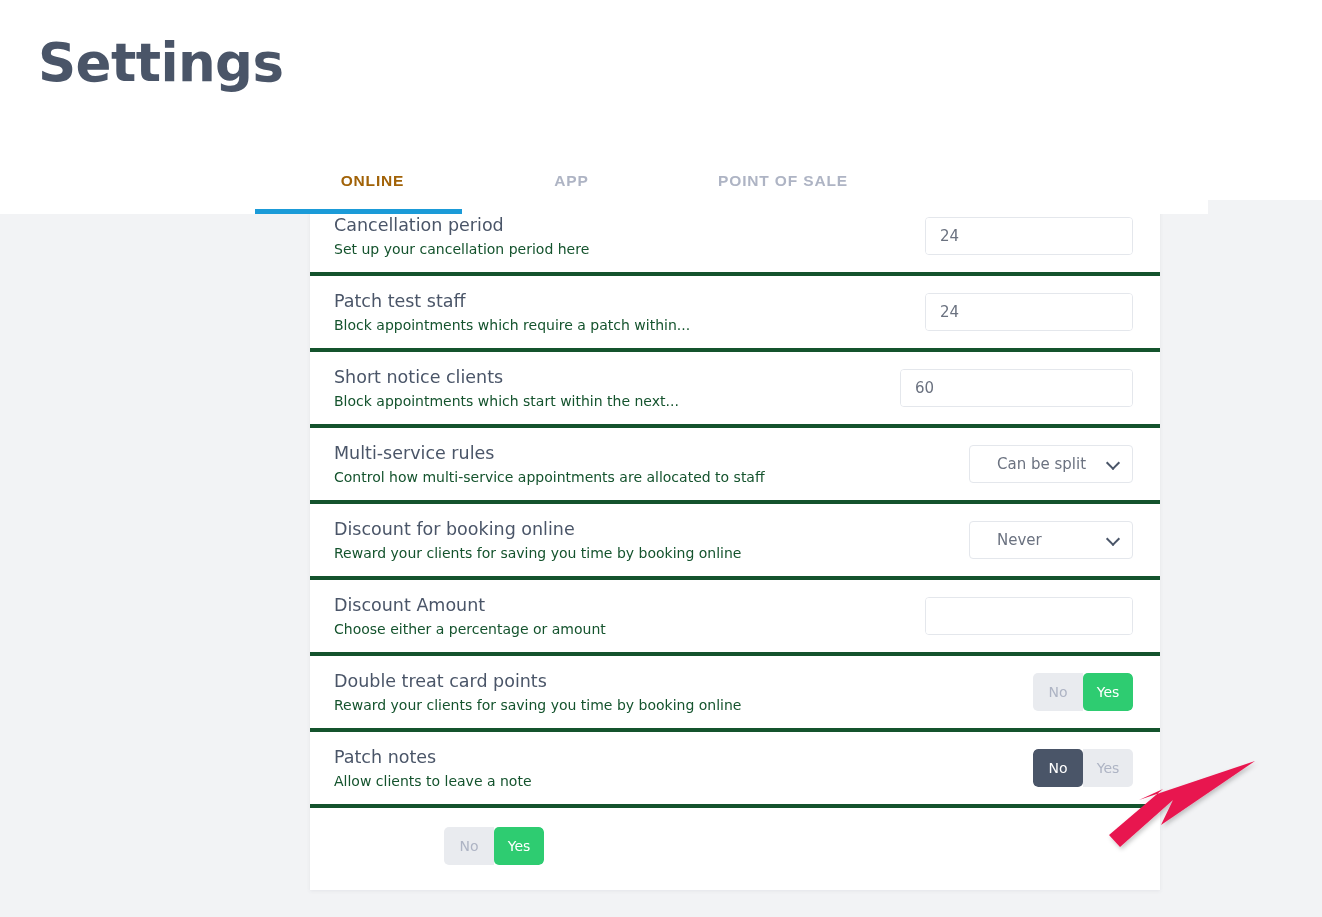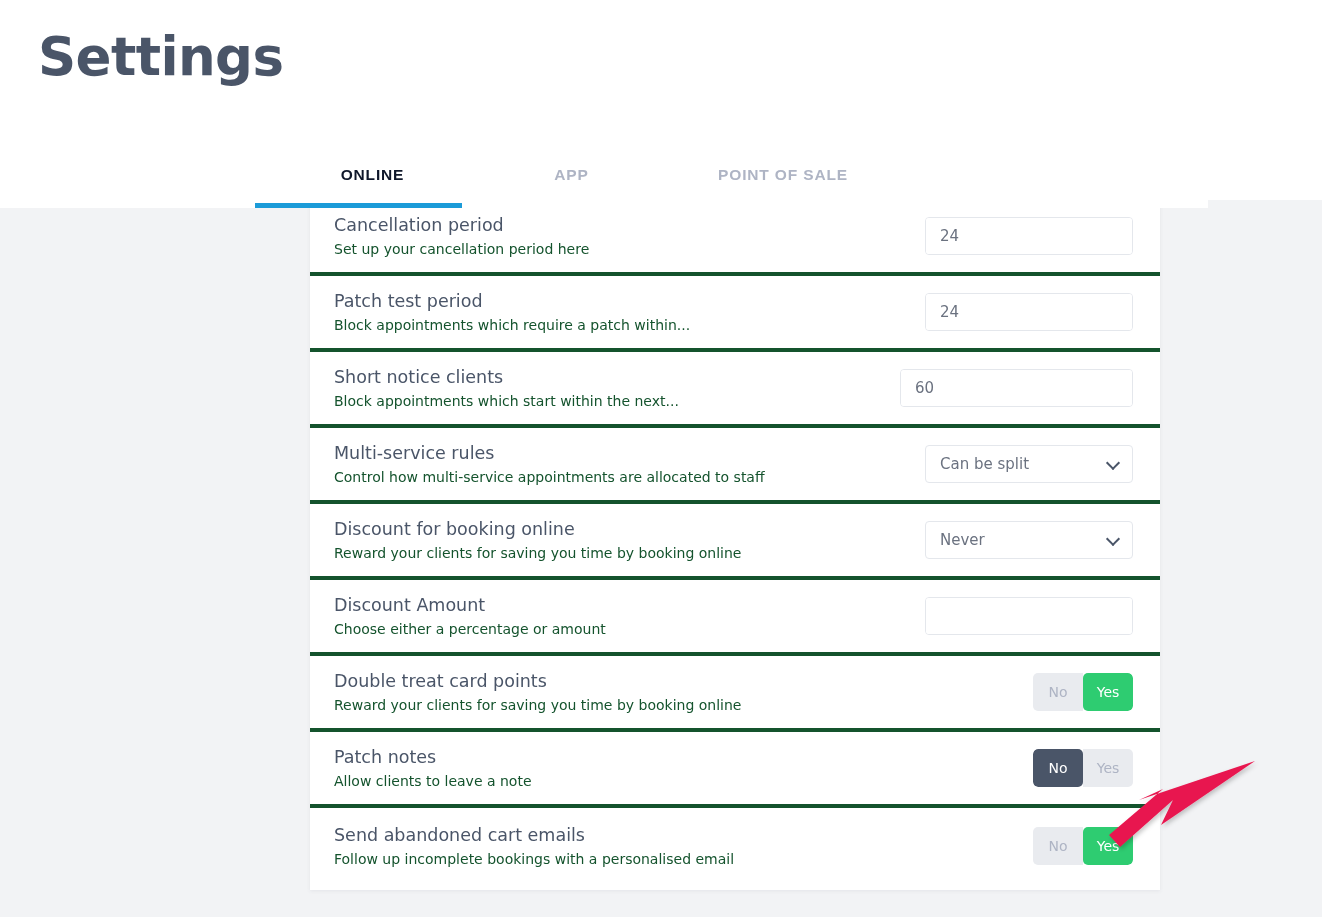--- a/index.html
+++ b/index.html
@@ -13,21 +13,21 @@
     height: 917px;
     background: #ffffff;
     font-family: "Liberation Sans", sans-serif;
     overflow: hidden;
     position: relative;
   }
 
   
   #page-header {
     position: absolute;
-    top: 8px; left: 0;
+    top: 14px; left: 0;
     width: 1208px;
     height: 200px;
     background: #ffffff;
     z-index: 3;
   }
   #page-title {
     position: absolute;
     left: 38px;
     top: 21px;
     font-size: 53px;
@@ -58,21 +58,21 @@
     cursor: pointer;
   }
   .tab-label {
     font-size: 15.5px;
     font-weight: bold;
     letter-spacing: 0.85px;
     color: #aeb4c4;
     padding-top: 12px;
     white-space: nowrap;
   }
-  .tab.active .tab-label { color: #0f172a; margin-left: 28px; }
+  .tab.active .tab-label { color: #a16207; margin-left: 28px; }
   .tab-underline {
     position: absolute;
     bottom: 0;
     left: 0;
     width: 100%;
     height: 5px;
     background: transparent;
   }
   .tab.active .tab-underline { background: #1b9bd8; }
 
@@ -151,28 +151,28 @@
     padding: 0 14px;
     font-size: 15px;
     color: #6b7280;
     background: #ffffff;
     font-family: "DejaVu Sans", sans-serif;
   }
 
   
   .select-box {
     position: relative;
-    width: 208px;
+    width: 164px;
     height: 38px;
     border: 1px solid #e4e7ec;
     border-radius: 4px;
     background: #ffffff;
     display: flex;
     align-items: center;
-    padding: 0 14px;
+    padding: 0 27px;
     cursor: pointer;
   }
   .select-value {
     font-size: 15px;
     color: #6b7280;
     font-family: "DejaVu Sans", sans-serif;
   }
   .select-chevron {
     position: absolute;
     right: 14px;
@@ -259,21 +259,21 @@
     <div class="setting-control">
       <div class="input-group">
         <input class="input-field" type="text" value="24" style="">
 
       </div>
     </div>
   </div>
 
   <div class="setting-row">
     <div class="setting-text">
-      <div class="setting-title">Patch test period</div>
+      <div class="setting-title">Patch test staff</div>
       <div class="setting-desc">Block appointments which require a patch within...</div>
     </div>
     <div class="setting-control">
       <div class="input-group">
         <input class="input-field" type="text" value="24" style="">
 
       </div>
     </div>
   </div>
 
@@ -349,24 +349,20 @@
     </div>
     <div class="setting-control">
       <div class="toggle">
         <span class="toggle-opt sel-no">No</span>
         <span class="toggle-opt">Yes</span>
       </div>
     </div>
   </div>
 
   <div class="setting-row">
-    <div class="setting-text">
-      <div class="setting-title">Send abandoned cart emails</div>
-      <div class="setting-desc">Follow up incomplete bookings with a personalised email</div>
-    </div>
     <div class="setting-control">
       <div class="toggle">
         <span class="toggle-opt">No</span>
         <span class="toggle-opt sel-yes">Yes</span>
       </div>
     </div>
   </div>
 
 </div>
 

